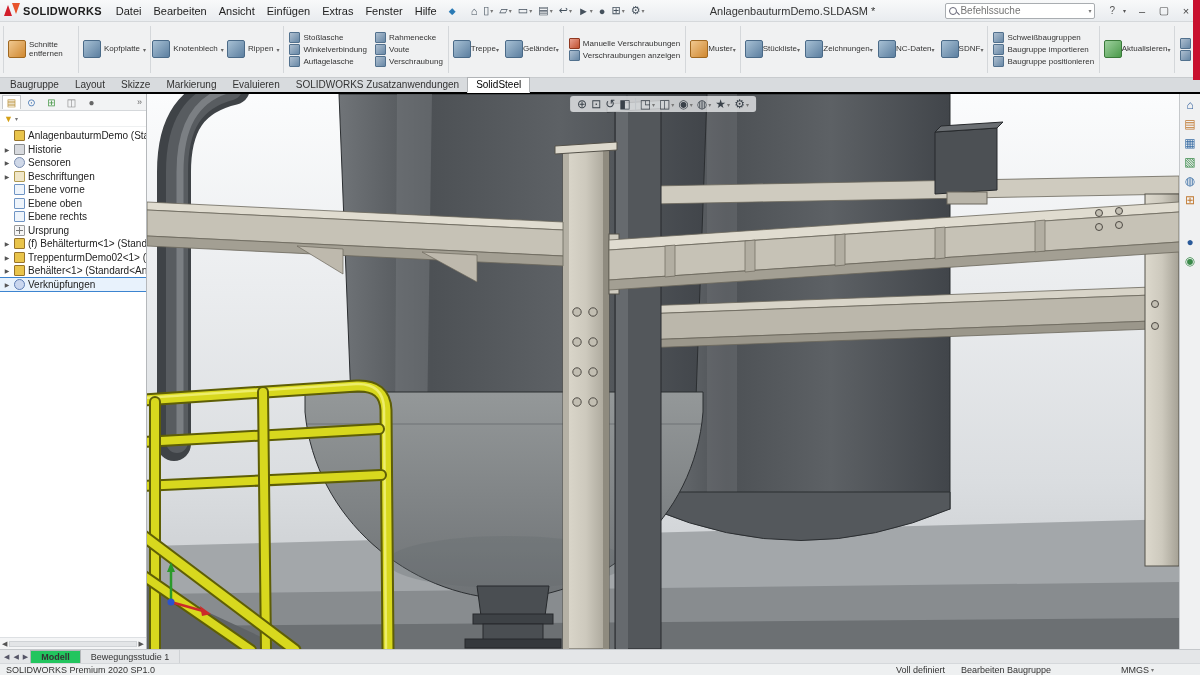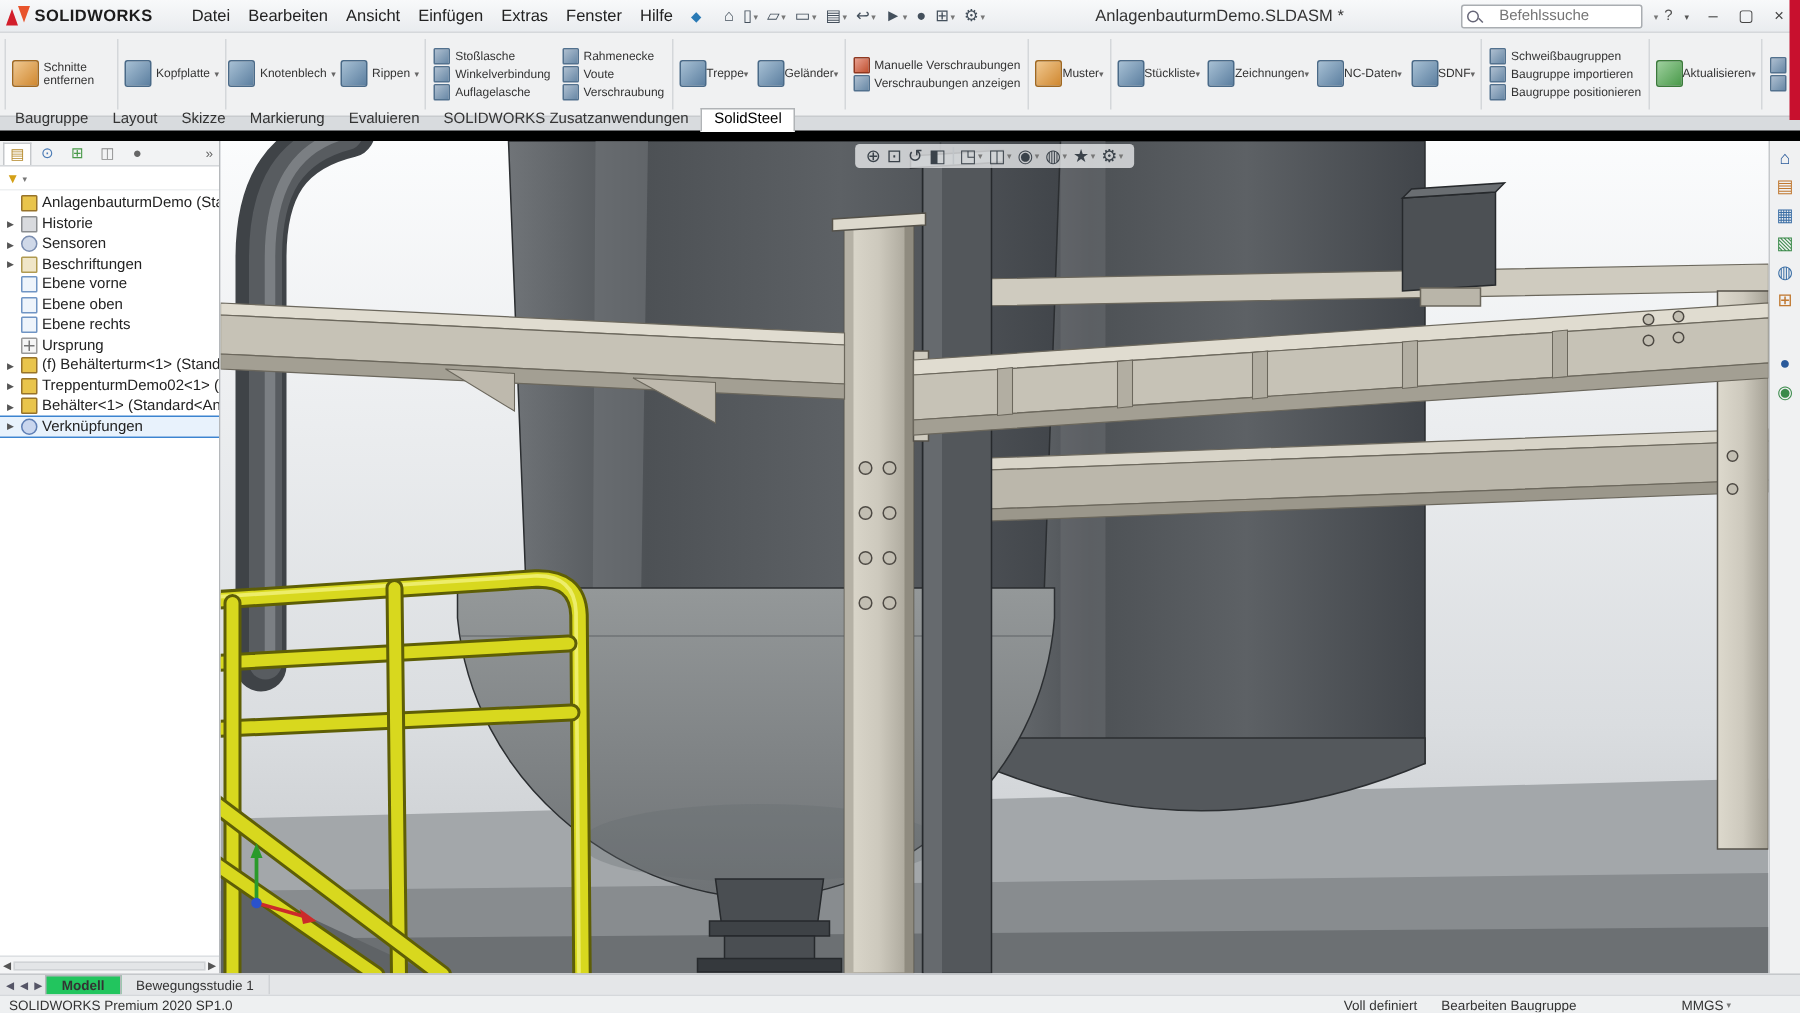--- a/index.html
+++ b/index.html
@@ -3,35 +3,35 @@
 <meta charset="utf-8">
 <style>
   * { margin:0; padding:0; box-sizing:border-box; }
   html,body { width:1200px; height:675px; overflow:hidden; }
   .app { position:relative; width:1200px; height:675px; font-family:"Liberation Sans",sans-serif;
          background:#e8eaec; color:#222; overflow:hidden; }
 
   
   .titlebar { height:22px; display:flex; align-items:center; gap:2px;
               background:linear-gradient(#f8f9fa,#e9ecef); padding:0 4px; border-bottom:1px solid #d5d8db; }
-  .logo { display:flex; align-items:flex-end; gap:3px; margin-right:18px; }
+  .logo { display:flex; align-items:center; gap:3px; margin-right:6px; }
   .tri { width:0; height:0; border-left:4px solid transparent; border-right:4px solid transparent;
          border-bottom:11px solid #d21e2b; }
   .tri.t2 { transform:rotate(180deg) translateY(2px); border-bottom-color:#e8542c; margin-left:-3px; }
   .logo-text { font-weight:bold; font-size:11px; color:#1c1c1c; letter-spacing:.3px; }
   .menus { display:flex; font-size:11px; }
   .menu-item { padding:2px 6px; cursor:default; }
   .qtb { display:flex; align-items:center; margin-left:6px; color:#44505c; font-size:11px; }
   .qi { display:flex; align-items:center; padding:0 3px; gap:1px; }
   .qi .dd { font-size:6px; color:#777; }
   .pin { color:#2a7ab5; font-size:9px; padding:0 4px; }
   .spacer { flex:1; }
   .doc-title { font-size:11px; color:#333; white-space:nowrap; }
-  .search { width:121px; height:16px; background:#fff; border:1px solid #a9adb1; border-radius:2px;
-            display:flex; align-items:center; padding:0 3px; gap:13px; margin:16px 8px; }
+  .search { width:150px; height:16px; background:#fff; border:1px solid #a9adb1; border-radius:2px;
+            display:flex; align-items:center; padding:0 3px; gap:3px; margin:16px 8px; }
   .search input { border:none; outline:none; flex:1; font-size:10px; width:90px; font-family:inherit; color:#555; }
   .mag { width:8px; height:8px; border:1.4px solid #667; border-radius:50%; position:relative; flex:none; }
   .mag::after { content:""; position:absolute; width:4px; height:1.4px; background:#667;
                 right:-3.4px; bottom:-1px; transform:rotate(45deg); }
   .tb-icons { display:flex; align-items:center; font-size:10px; color:#555; }
   .tb-icons span { padding:0 4px; }
   .winbtn { width:20px; text-align:center; font-size:11px; color:#444; }
   .red-strip { position:absolute; top:0; right:0; width:7px; height:80px; background:#c8102e; z-index:60; }
 
   
@@ -49,21 +49,21 @@
   .rdd { font-size:6px; color:#666; margin-top:1px; }
   .rstack { display:flex; flex-direction:column; justify-content:center; gap:1px; padding:0 2px; flex:none; }
   .rsitem { display:flex; align-items:center; gap:3px; font-size:8px; color:#333; white-space:nowrap;
             padding:0 2px; cursor:default; }
   .rsicon { width:11px; height:11px; flex:none; border-radius:1px;
             background:linear-gradient(135deg,#aebfd0,#6888a6); border:1px solid #52718e; }
   .rsicon.red { background:linear-gradient(135deg,#e8a090,#c05030); border-color:#903820; }
 
   
   .tabrow { height:16px; background:#d8dbde; display:flex; align-items:flex-end; padding-left:2px;
-            border-bottom:7px solid #000000; }
+            border-bottom:2px solid #000000; }
   .tab { font-size:10px; padding:1px 8px 2px; color:#333; cursor:default; }
   .tab.active { background:#fff; border:1px solid #b0b3b6; border-bottom:1px solid #fff;
                 margin-bottom:-1px; color:#000; }
 
   
   .main { position:absolute; top:94px; left:0; right:0; bottom:26px; display:flex; }
   .leftpanel { width:147px; background:#fff; border-right:1px solid #b5b8bb; display:flex;
                flex-direction:column; flex:none; }
   .ptabs { height:17px; background:#f2f3f4; border-bottom:1px solid #d5d8db; display:flex;
            align-items:center; gap:1px; padding:0 2px; font-size:10px; }

